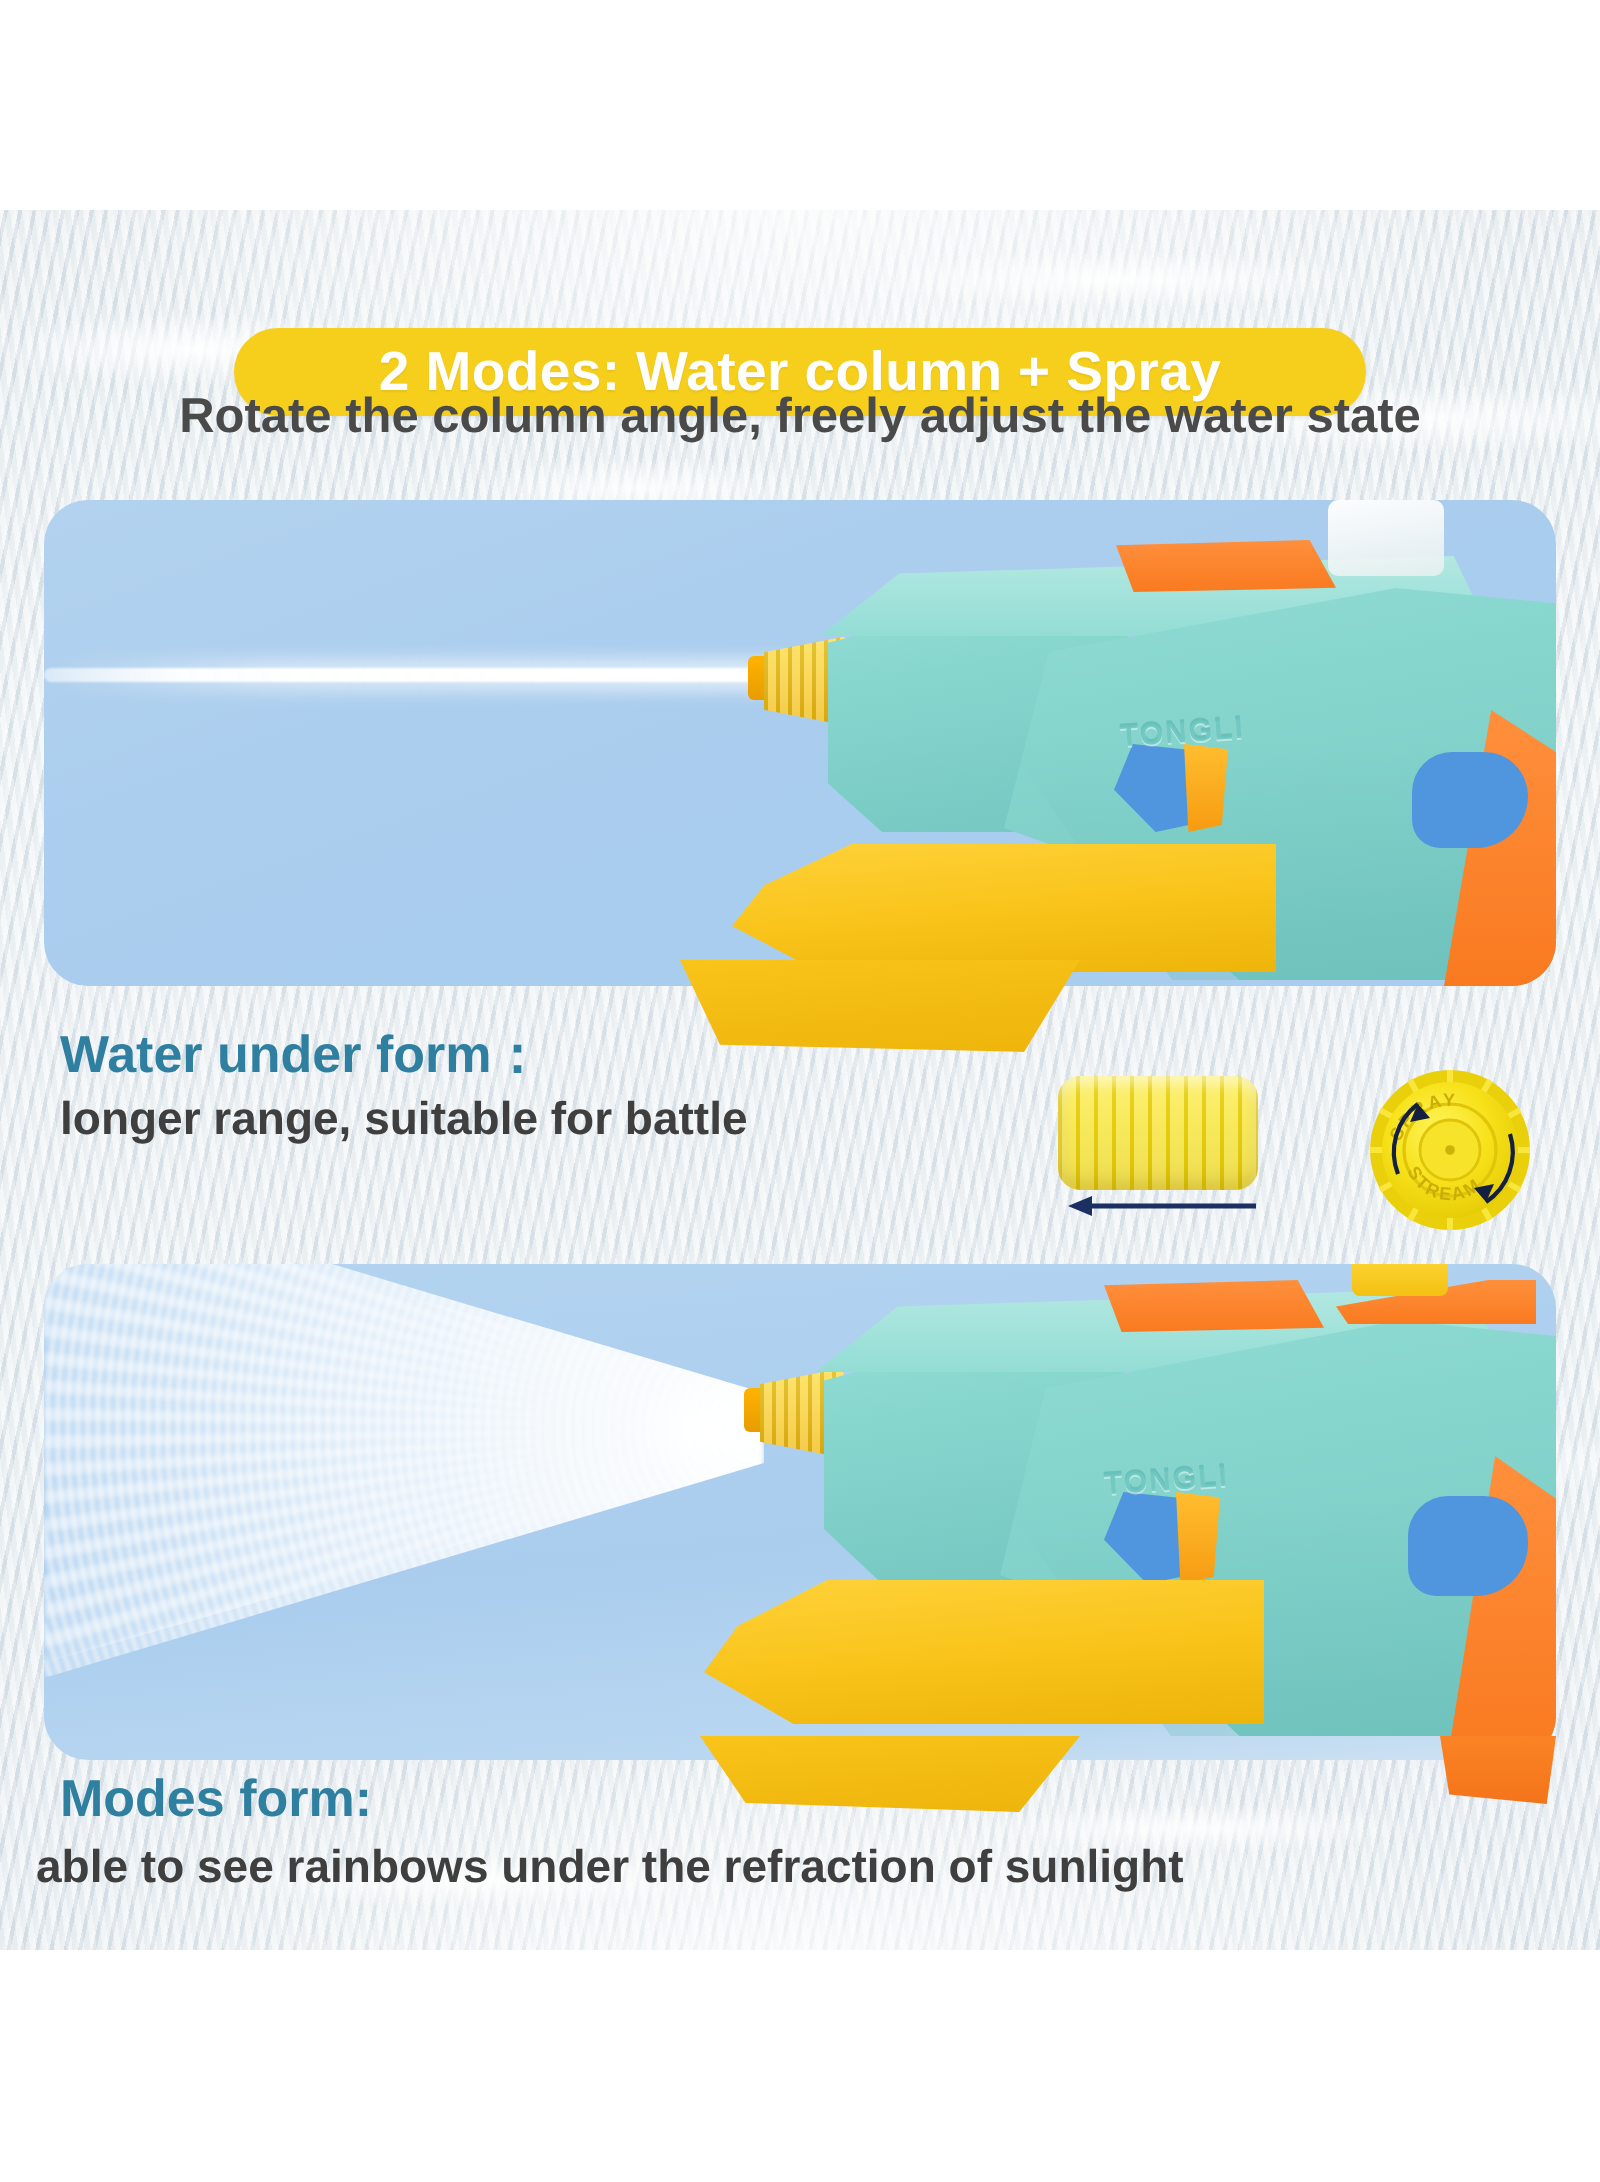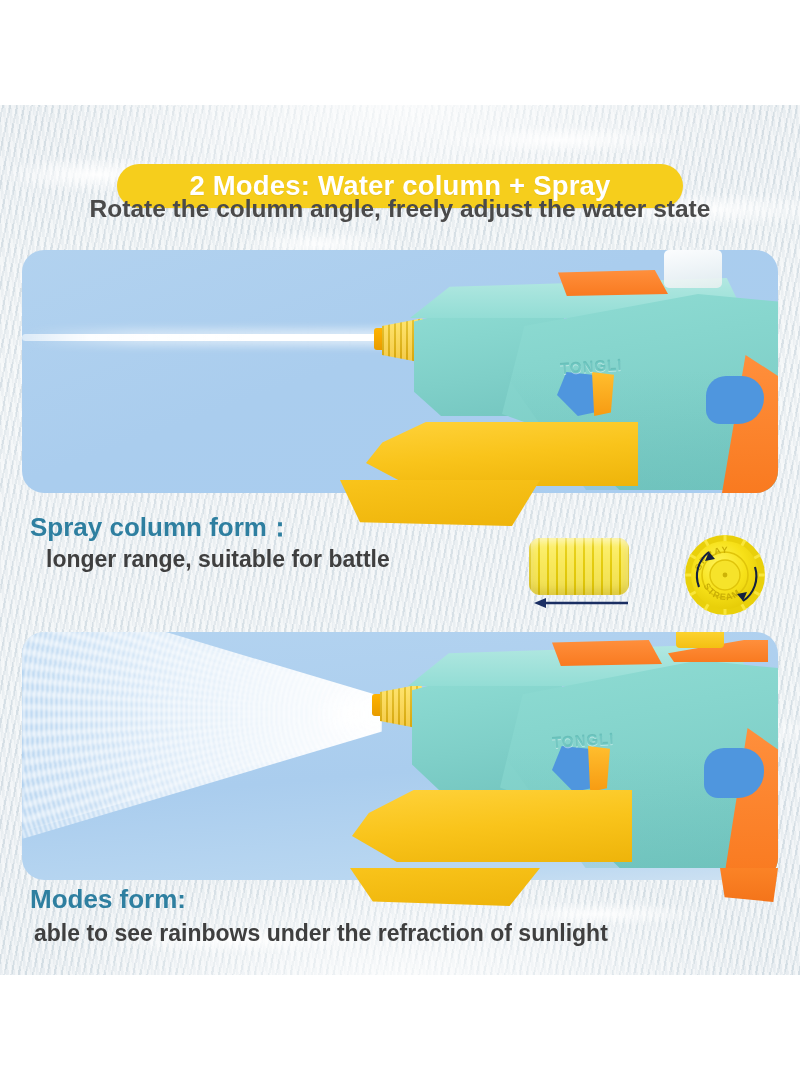--- a/index.html
+++ b/index.html
@@ -143,21 +143,21 @@
     position:absolute;right:0;top:50%;transform:translateY(-50%);
     width:360px;height:250px;
     clip-path:polygon(100% 44%, 100% 56%, 0% 97%, 0% 3%);
     background:
       repeating-conic-gradient(from 0deg at 100% 50%, rgba(255,255,255,.5) 0 1deg, rgba(255,255,255,0) 1deg 2.2deg);
     filter:blur(1.4px);opacity:.85;
   }
 
   
   .cap-title{position:absolute;color:#2e7fa0;font-size:26px;font-weight:bold;white-space:nowrap;}
-  .cap-sub{position:absolute;color:#3f3f3f;font-size:23px;font-weight:bold;white-space:nowrap;margin-left:16px;}
+  .cap-sub{position:absolute;color:#3f3f3f;font-size:23px;font-weight:bold;white-space:nowrap;}
 
   
   #knob-side{
     position:absolute;left:529px;top:538px;width:100px;height:57px;
     border-radius:11px;
     background:
       repeating-linear-gradient(90deg, rgba(190,160,0,.30) 0 2px, rgba(255,255,255,.30) 2px 9px),
       linear-gradient(180deg,#fdec3a 0%, #f5df15 45%, #e8cf08 100%);
     box-shadow:inset 0 -5px 8px rgba(160,130,0,.25), inset 0 4px 6px rgba(255,255,255,.5);
   }
@@ -211,21 +211,21 @@
 
       <div class="yellow" style="left:14px;top:172px;width:272px;height:64px;clip-path:polygon(6% 32%, 22% 0%, 100% 0%, 100% 100%, 16% 100%, 0% 64%);
                   background:linear-gradient(175deg,#ffd23a 0%, #f9c41b 50%, #eeb40a 100%);"></div>
     </div>
   </div>
 </div>
 
 <div class="spill yellow" style="left:340px;top:480px;width:200px;height:46px;clip-path:polygon(0% 0%, 100% 0%, 86% 100%, 10% 92%);
             background:linear-gradient(175deg,#f9c41b,#eeb40a);border-radius:0 0 8px 8px;"></div>
 
-<div class="cap-title" style="left:30px;top:510px;">Spray column form：</div>
+<div class="cap-title" style="left:30px;top:510px;">Water under form：</div>
 <div class="cap-sub" style="left:30px;top:546px;">longer range, suitable for battle</div>
 
 <div id="knob-side"></div>
 
 <div id="knob-arrow">
   <svg width="98" height="14" viewBox="0 0 98 14">
     <line x1="96" y1="7" x2="10" y2="7" stroke="#1b2f63" stroke-width="2.4"></line>
     <polygon points="2,7 14,2 14,12" fill="#1b2f63"></polygon>
   </svg>
 </div>

